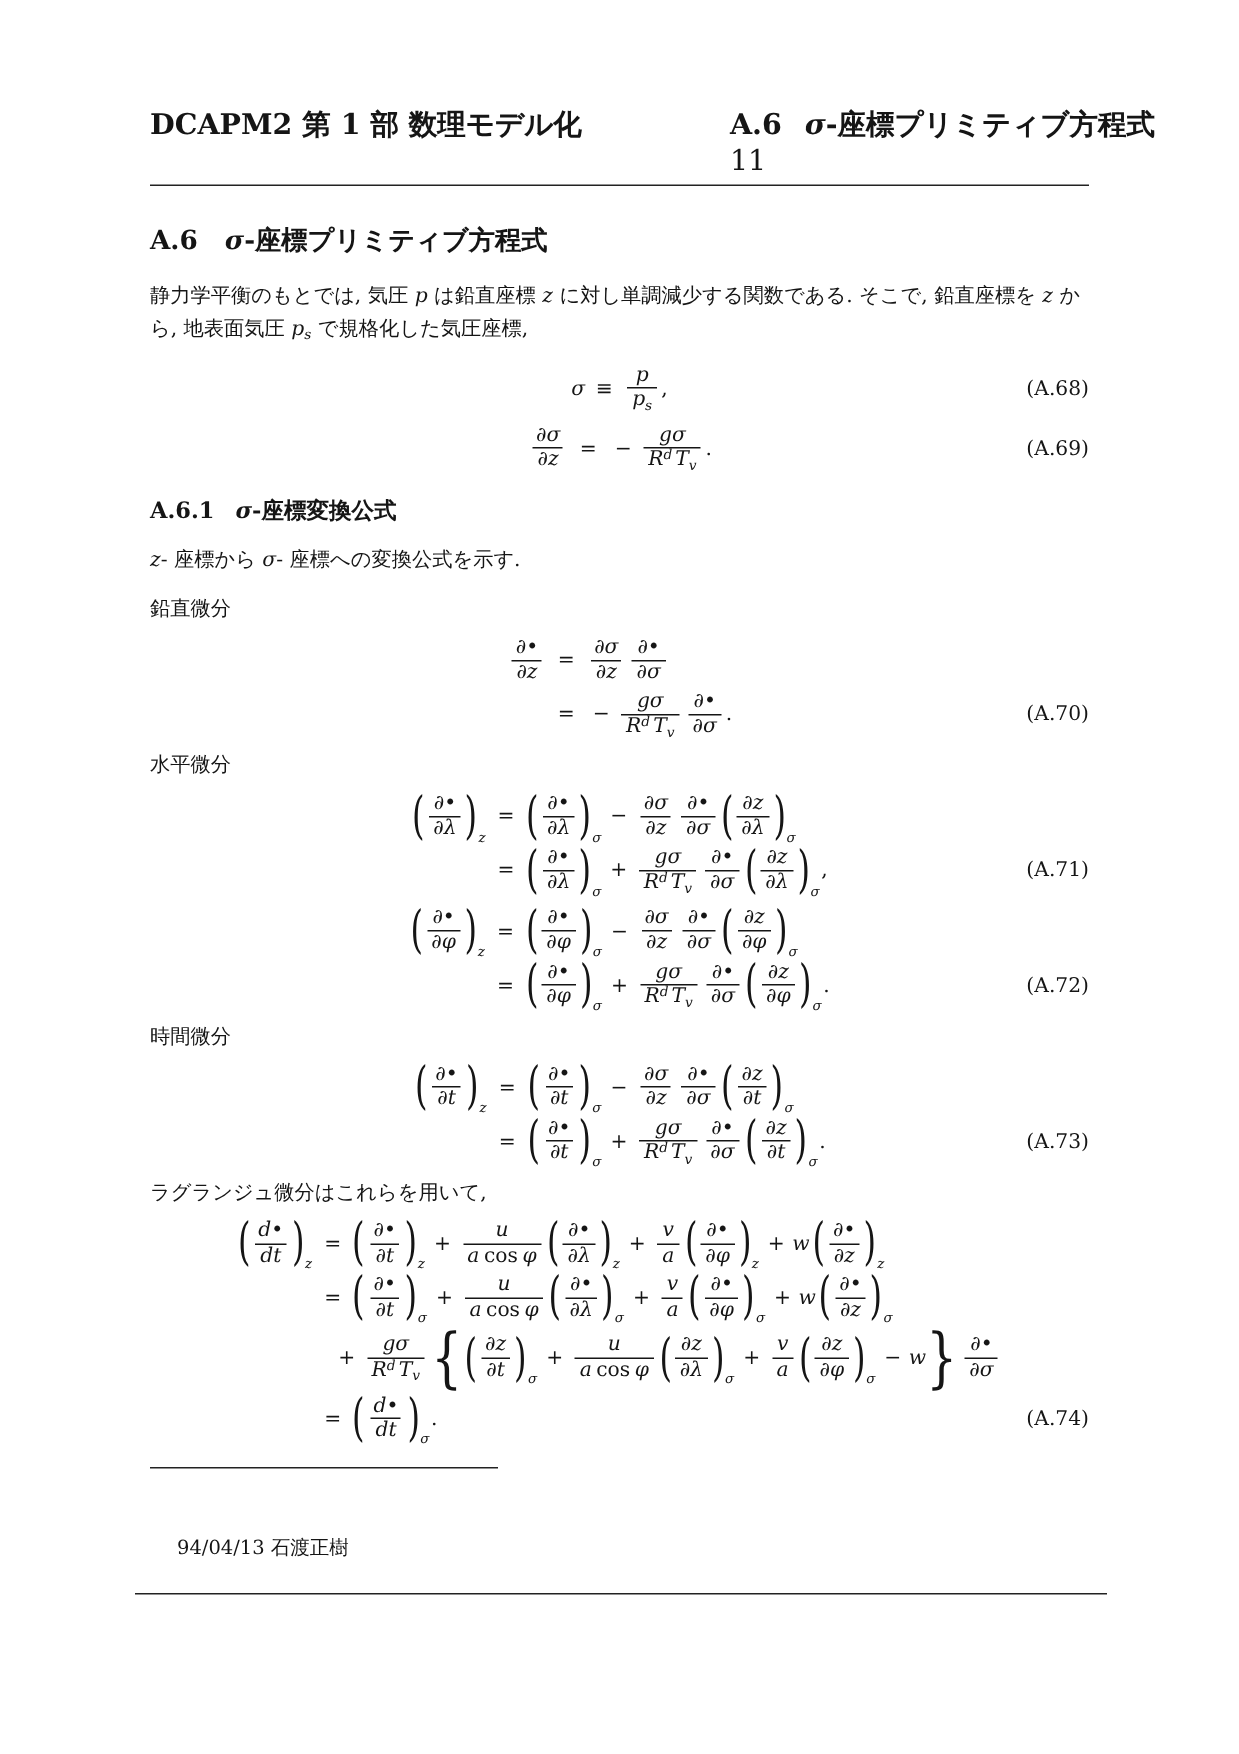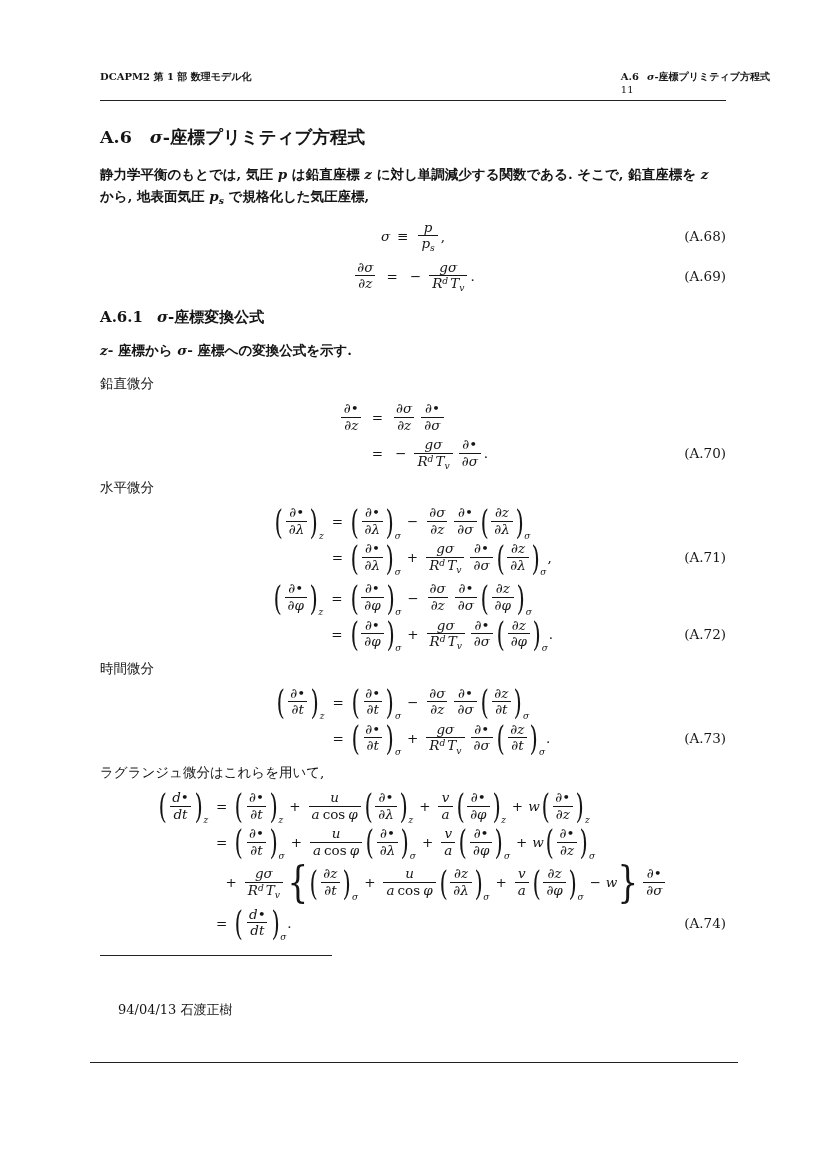--- a/index.html
+++ b/index.html
@@ -2,31 +2,31 @@
 <html><head>
 <meta charset="utf-8">
 <style>
   html,body{margin:0;padding:0;background:#ffffff;}
   .page{position:relative;width:826px;height:1169px;background:#fff;overflow:hidden;
         color:#151515;font-family:"DejaVu Serif","Liberation Serif",serif;font-size:13.5px;}
   .content{padding:70px 100px 0 100px;}
 
   
   .runhead{display:flex;justify-content:space-between;align-items:baseline;
-           font-weight:bold;font-size:10px;padding-bottom:5px;border-bottom:1.2px solid #222;}
+           font-weight:bold;font-size:19px;padding-bottom:5px;border-bottom:1.2px solid #222;}
   .runhead-right{display:flex;align-items:baseline;flex-direction:column;}
   .pageno{margin-left:44px;font-weight:normal;}
 
   
   .sec-title{display:flex;align-items:baseline;font-size:17.5px;font-weight:bold;margin:24px 0 14px 0;}
   .sec-title .sec-num{margin-right:18px;}
   .subsec-title{display:flex;align-items:baseline;font-size:15px;font-weight:bold;margin:16px 0 8px 0;}
   .subsec-title .sec-num{margin-right:14px;}
 
-  p.para{margin:12px 0;line-height:1.65;font-weight:bold;}
+  p.para{margin:12px 0;line-height:1.65;}
   p.eqword{margin:4px 0 2px 0;line-height:1.5;}
 
   
   .mi{font-style:italic;}
   .mrm{font-style:normal;}
   .mop{font-style:normal;margin:0 5px;}
   .mgap{display:inline-block;width:0.8em;}
   .mv{display:inline-block;white-space:nowrap;}
   .mv + .mv{margin-left:2px;}
   .msup{font-size:0.68em;font-style:italic;position:relative;top:-0.45em;}

